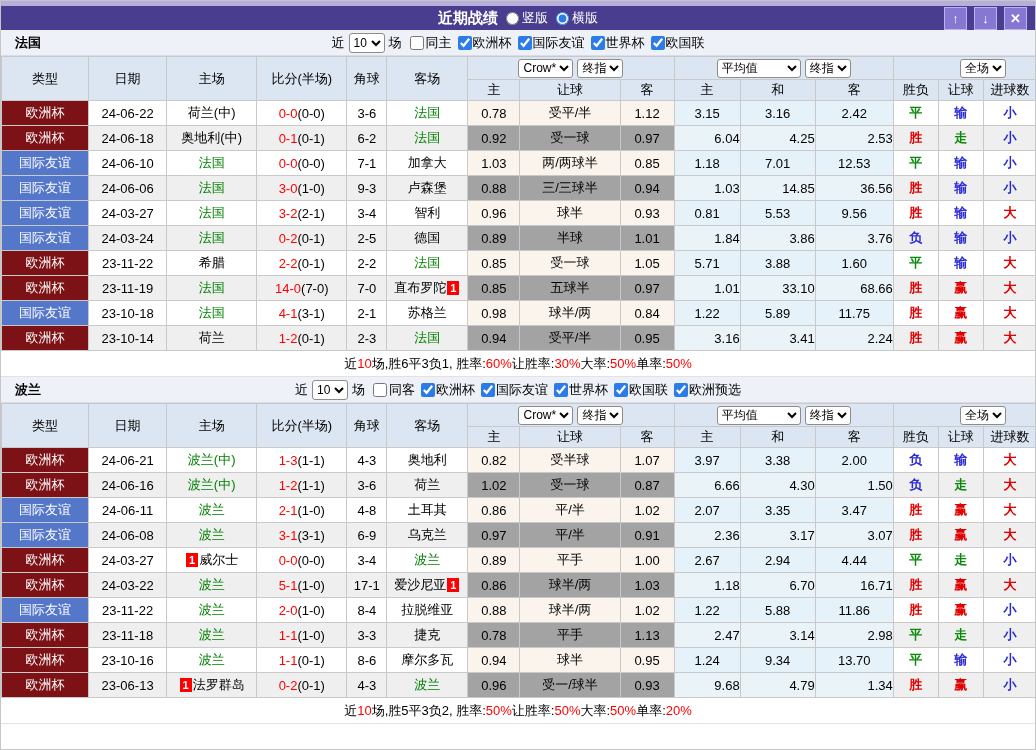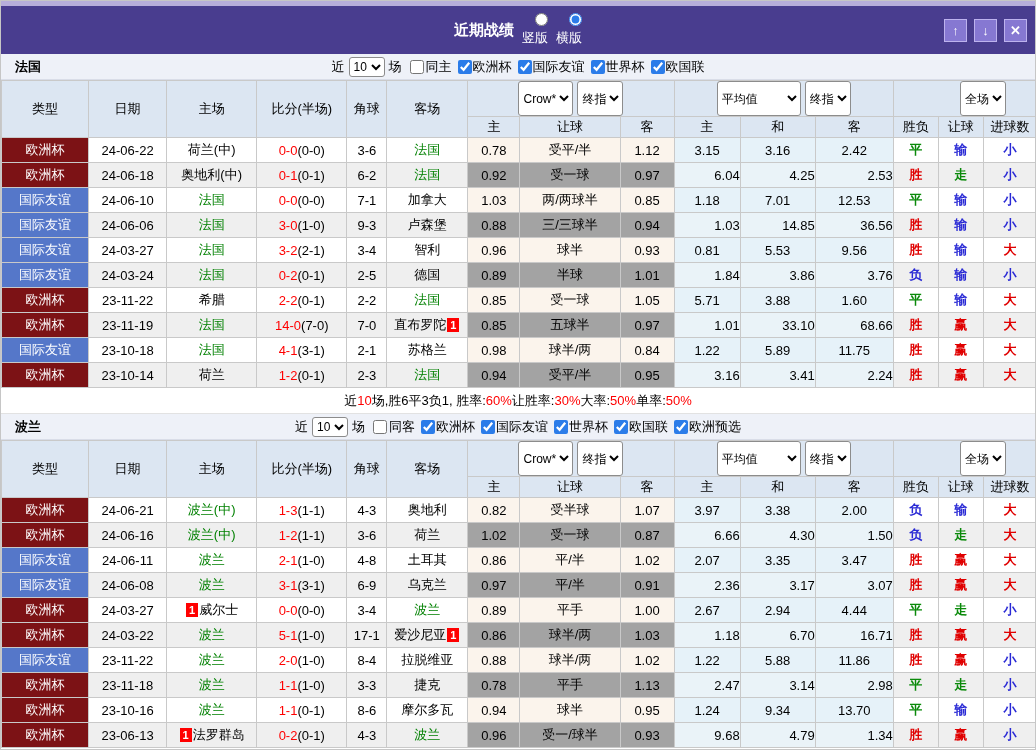--- a/index.html
+++ b/index.html
@@ -1,38 +1,38 @@
 <!DOCTYPE html>
 <html><head>
 <meta charset="utf-8">
 <style>
   * { box-sizing: border-box; }
   body { margin: 0; font-family: "Liberation Sans", "DejaVu Sans", sans-serif; background: #fff; }
   .window { width: 1036px; height: 750px; background: #fff; border: 1px solid #c6c6c6; overflow: hidden; }
   .top-strip { height: 5px; background: #b7aedb; }
-  .titlebar { height: 48px; background: #493d8f; position: relative; display: flex; align-items: center; }
+  .titlebar { height: 24px; background: #493d8f; position: relative; display: flex; align-items: center; }
   .titlebar-center { position: absolute; left: 0; right: 0; display: flex; justify-content: center; align-items: center; gap: 8px; color: #fff; }
   .titlebar-title { font-size: 15px; font-weight: bold; }
-  .radio-opt { display: flex; align-items: flex-end; gap: 3px; font-size: 13px; cursor: pointer; flex-direction: column; }
+  .radio-opt { display: flex; align-items: center; gap: 3px; font-size: 13px; cursor: pointer; }
   .radio-opt input { margin: 0; accent-color: #2b7ce9; }
   .titlebar-buttons { position: absolute; right: 8px; display: flex; gap: 7px; }
   .tb-btn { width: 23px; height: 23px; background: #8678d2; border: 1px solid #bdb2ee; color: #fff; font-size: 13px; font-weight: bold; display: flex; align-items: center; justify-content: center; cursor: pointer; padding: 0; }
   .filter-row { height: 26px; background: #eef1f8; position: relative; display: flex; align-items: center; border-bottom: 1px solid #d9dde8; }
   .team-name { position: absolute; left: 14px; font-size: 13px; font-weight: bold; color: #000; }
   .filter-controls { margin: 0 auto; display: flex; align-items: center; font-size: 13px; color: #000; }
   .filter-controls select { height: 20px; font-size: 12px; margin: 0 4px; border: 1px solid #8c8c8c; border-radius: 3px; background: #fff; }
   .chk { display: flex; align-items: center; cursor: pointer; }
   .chk input { margin: 0 1px 0 6px; width: 14px; height: 14px; accent-color: #2b7ce9; }
   .same-chk input { margin: 0 2px 0 8px; width: 14px; height: 14px; accent-color: #2b7ce9; }
   table { border-collapse: collapse; table-layout: fixed; width: 1036px; font-size: 13px; text-align: center; }
   th, td { border: 1px solid #c9c9c9; padding: 0; height: 25px; white-space: nowrap; overflow: hidden; }
   thead th { background: #dce6f2; font-weight: normal; color: #000; }
   thead tr.sel-row th { height: 23px; }
   thead tr.lbl-row th { height: 21px; }
-  thead select { height: 35px; font-size: 12px; border: 1px solid #8c8c8c; border-radius: 3px; background: #fff; margin: 0 2px; }
+  thead select { height: 19px; font-size: 12px; border: 1px solid #8c8c8c; border-radius: 3px; background: #fff; margin: 0 2px; }
   td.t-cup { background: #7c1215; color: #fff; }
   td.t-fri { background: #5577c9; color: #fff; }
   td.col-crow { background: #fbf4ec; }
   td.col-avg { background: #e6f2f9; }
   tr.alt td.c-plain { background: #efefef; }
   tr.alt td.col-crow { background: #a3a3a3; }
   tr.alt td.col-avg { background: #eaf3f8; text-align: right; }
   .sc { color: #f00; }
   .focus-team { color: #008000; }
   .badge { display: inline-block; background: #f00; color: #fff; font-size: 11px; line-height: 14px; padding: 0 3px; margin: 0 1px; font-weight: bold; }

